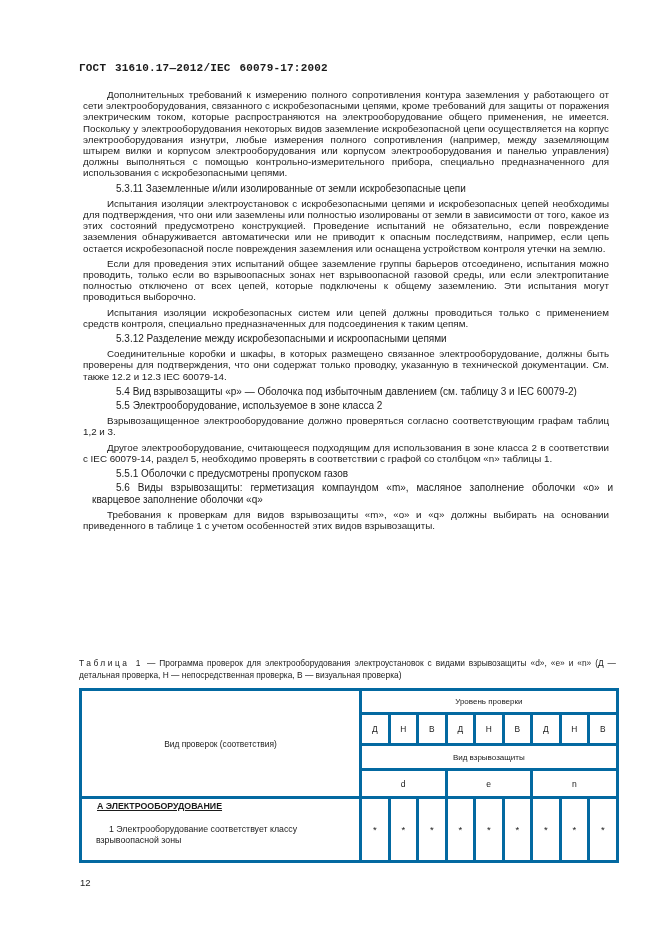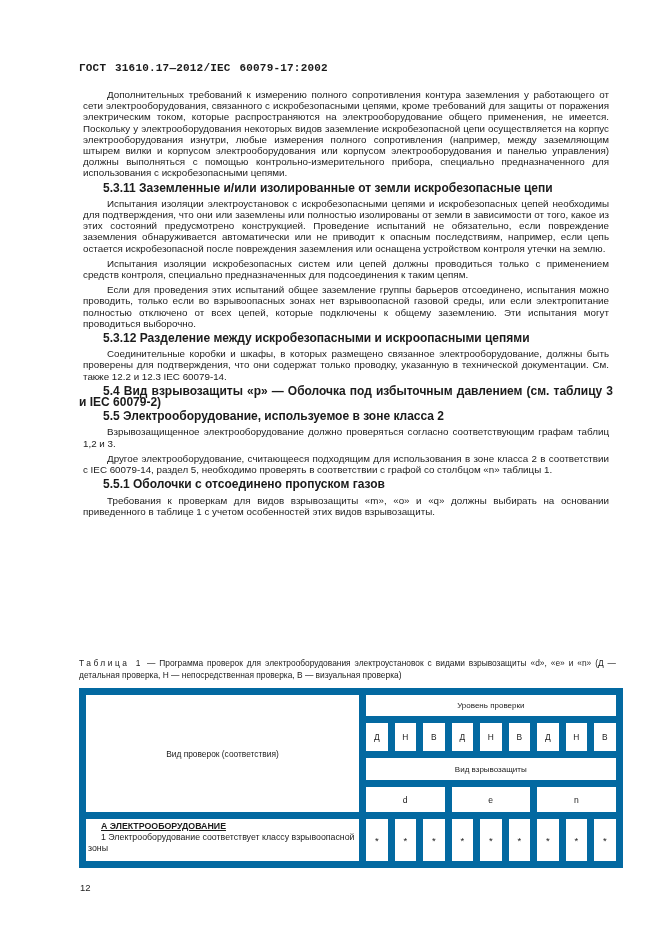--- a/index.html
+++ b/index.html
@@ -15,74 +15,75 @@
   .doc-header{
     font-weight:bold;font-size:11px;letter-spacing:.2px;word-spacing:2px;
     margin:0 0 15px 0;
     font-family:Liberation Mono, monospace;
   }
   .para{
     margin:4px;font-size:9.8px;line-height:11.2px;
     text-align:justify;text-indent:24px;
   }
   .heading{
-    margin:3px 0 2px 0;font-weight:bold;font-size:12px;line-height:11.2px;
+    margin:3px 0 2px 13px;font-weight:normal;font-size:10px;line-height:11.2px;
     text-align:justify;text-indent:24px;
   }
   .table-block{
     position:absolute;left:79px;top:658px;width:537px;
   }
   .table-caption{
     margin:0 0 7px 0;font-size:8.4px;line-height:11.5px;text-align:justify;
   }
   .caption-label{letter-spacing:2.5px;}
   table{
     border-collapse:collapse;table-layout:fixed;width:537px;
   }
   td{
-    border:7px solid #0369a1;text-align:center;vertical-align:middle;
+    border:3px solid #0369a1;text-align:center;vertical-align:middle;
     font-size:8px;padding:0;overflow:hidden;
   }
   col.c-main{width:280px;}
   col.c-s{width:28.5px;}
   tr.r1 td{height:21px;}
   tr.r2 td{height:28px;font-size:8.4px;}
   tr.r3 td{height:22px;}
   tr.r4 td{height:25px;font-size:8.6px;}
   tr.body-row td{height:38px;border-top:2px solid #000;}
   td.main-hdr{font-size:8.4px;}
   td.body-cell{
     text-align:left;vertical-align:top;font-size:8.8px;line-height:11px;
     padding:2px 2px 2px 2px;
   }
   .section-line{font-weight:bold;margin:0 0 0 13px;text-decoration:underline;}
-  .item-line{margin:0;text-indent:13px;}
+  .item-line{margin:12px;text-indent:13px;}
   td.mark-cell{font-size:9.5px;}
   .page-number{
     margin:14px 0 0 1px;font-size:9.5px;
   }
 </style>
 </head>
 <body>
 
 <div class="text-col">
   <div class="doc-header">ГОСТ 31610.17—2012/IEC 60079-17:2002</div>
 
   <p class="para">Дополнительных требований к измерению полного сопротивления контура заземления у работающего от сети электрооборудования, связанного с искробезопасными цепями, кроме требований для защиты от поражения электрическим током, которые распространяются на электрооборудование общего применения, не имеется. Поскольку у электрооборудования некоторых видов заземление искробезопасной цепи осуществляется на корпус электрооборудования изнутри, любые измерения полного сопротивления (например, между заземляющим штырем вилки и корпусом электрооборудования или корпусом электрооборудования и панелью управления) должны выполняться с помощью контрольно-измерительного прибора, специально предназначенного для использования с искробезопасными цепями.</p>
   <p class="heading">5.3.11 Заземленные и/или изолированные от земли искробезопасные цепи</p>
   <p class="para">Испытания изоляции электроустановок с искробезопасными цепями и искробезопасных цепей необходимы для подтверждения, что они или заземлены или полностью изолированы от земли в зависимости от того, какое из этих состояний предусмотрено конструкцией. Проведение испытаний не обязательно, если повреждение заземления обнаруживается автоматически или не приводит к опасным последствиям, например, если цепь остается искробезопасной после повреждения заземления или оснащена устройством контроля утечки на землю.</p>
+  <p class="para">Если для проведения этих испытаний общее заземление группы барьеров отсоединено, испытания можно проводить, только если во взрывоопасных зонах нет взрывоопасной газовой среды, или если электропитание полностью отключено от всех цепей, которые подключены к общему заземлению. Эти испытания могут проводиться выборочно.</p>
   <p class="para">Испытания изоляции искробезопасных систем или цепей должны проводиться только с применением средств контроля, специально предназначенных для подсоединения к таким цепям.</p>
-  <p class="para">Если для проведения этих испытаний общее заземление группы барьеров отсоединено, испытания можно проводить, только если во взрывоопасных зонах нет взрывоопасной газовой среды, или если электропитание полностью отключено от всех цепей, которые подключены к общему заземлению. Эти испытания могут проводиться выборочно.</p>
   <p class="heading">5.3.12 Разделение между искробезопасными и искроопасными цепями</p>
   <p class="para">Соединительные коробки и шкафы, в которых размещено связанное электрооборудование, должны быть проверены для подтверждения, что они содержат только проводку, указанную в технической документации. См. также 12.2 и 12.3 IEC 60079-14.</p>
   <p class="heading">5.4 Вид взрывозащиты «р» — Оболочка под избыточным давлением (см. таблицу 3 и IEC 60079-2)</p>
   <p class="heading">5.5 Электрооборудование, используемое в зоне класса 2</p>
   <p class="para">Взрывозащищенное электрооборудование должно проверяться согласно соответствующим графам таблиц 1,2 и 3.</p>
   <p class="para">Другое электрооборудование, считающееся подходящим для использования в зоне класса 2 в соответствии с IEC 60079-14, раздел 5, необходимо проверять в соответствии с графой со столбцом «n» таблицы 1.</p>
-  <p class="heading">5.5.1 Оболочки с отсоединено пропуском газов</p>
+  <p class="heading">5.5.1 Оболочки с предусмотрены пропуском газов</p>
+  <p class="heading">5.6 Виды взрывозащиты: герметизация компаундом «m», масляное заполнение оболочки «о» и кварцевое заполнение оболочки «q»</p>
   <p class="para">Требования к проверкам для видов взрывозащиты «m», «о» и «q» должны выбирать на основании приведенного в таблице 1 с учетом особенностей этих видов взрывозащиты.</p>
 </div>
 
 <div class="table-block">
   <p class="table-caption"><span class="caption-label">Таблица 1</span><span> — Программа проверок для электрооборудования электроустановок с видами взрывозащиты «d», «е» и «n» (Д — детальная проверка, Н — непосредственная проверка, В — визуальная проверка)</span></p>
 
   <table>
     <colgroup>
       <col class="c-main">
       <col class="c-s">

